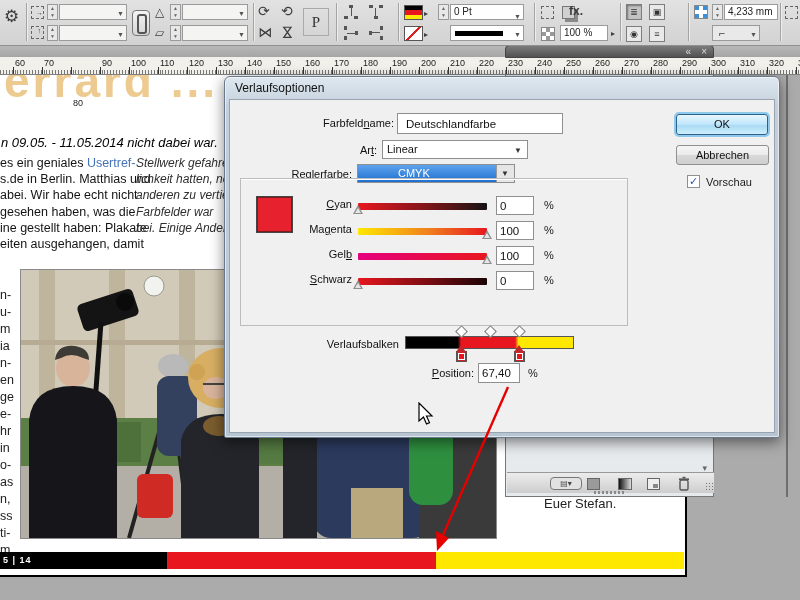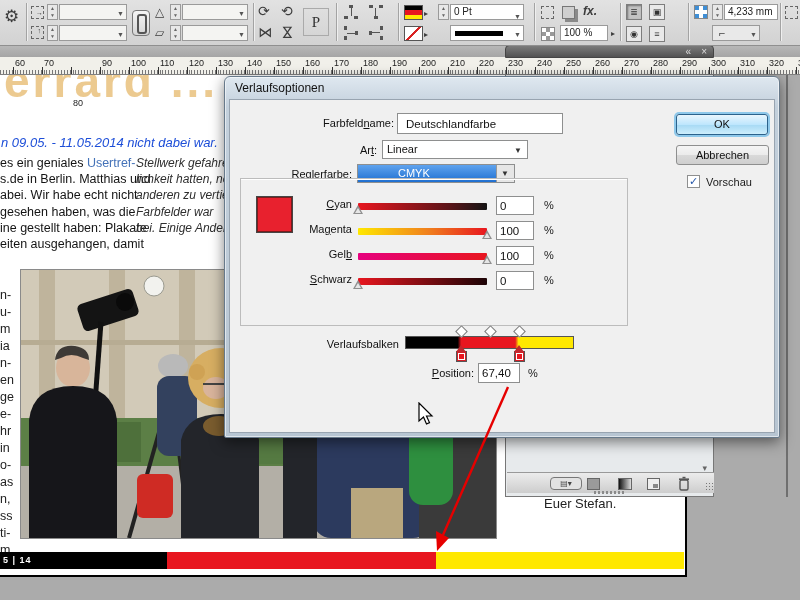--- a/index.html
+++ b/index.html
@@ -46,21 +46,21 @@
          background-image:repeating-linear-gradient(90deg,#777 0 1px,transparent 1px 2.9px);
          background-size:100% 4px;background-position:0 100%;background-repeat:no-repeat;}
   .tick-num{position:absolute;top:1px;font-size:9px;color:#222;}
   .tick-major{position:absolute;bottom:0;width:1px;height:7px;background:#333;}
   #app-edge{position:absolute;left:786px;top:57px;width:2px;height:440px;background:#6f6f6f;z-index:3;}
   
   #page{position:absolute;left:0;top:75px;width:685px;height:500px;background:#fff;z-index:1;
         border-right:2px solid #000;border-bottom:2px solid #000;box-sizing:content-box;}
   #heading{position:absolute;left:4px;top:-17px;font-size:46px;line-height:46px;letter-spacing:3px;
            color:#ecca90;white-space:nowrap;font-weight:bold;}
-  #dateline{position:absolute;left:1px;top:60px;font-size:13px;font-style:italic;color:#1d4ed8;white-space:nowrap;}
+  #dateline{position:absolute;left:1px;top:60px;font-size:13px;font-style:italic;color:#000000;white-space:nowrap;}
   #col1{position:absolute;left:0;top:80px;width:129px;font-size:12.5px;line-height:16.2px;color:#141414;white-space:nowrap;}
   #col1 .link{color:#4472b8;}
   #col2{position:absolute;left:136px;top:80px;width:160px;font-size:12px;line-height:16.2px;
         font-style:italic;color:#2e2e2e;white-space:nowrap;}
   #margin-fragments{position:absolute;left:0;top:212px;width:17px;font-size:12.5px;line-height:17px;color:#222;}
   #photo{position:absolute;left:20px;top:194px;width:475px;height:268px;border:1px solid #8a8a8a;}
   #signoff{position:absolute;left:544px;top:421px;font-size:13px;color:#222;}
   #sel-handle{position:absolute;left:646px;top:456px;width:8px;height:8px;background:#4f7fb5;z-index:6;}
   #stripe{position:absolute;left:0;top:477px;width:684px;height:17px;}
   #page-ind{position:absolute;left:3px;top:3px;font-size:9px;font-weight:bold;color:#fff;letter-spacing:1px;}
@@ -353,21 +353,21 @@
     <span class="tb-icon" style="left:424px;top:28px;font-size:8px">▸</span>
     <div class="tb-step" style="left:438px;top:4px"><span>▲</span><br><span>▼</span></div>
     <div class="tb-field" style="left:450px;top:4px;width:74px;height:16px"><span>0 Pt</span><span class="tb-dd-arrow">▼</span></div>
     <div class="tb-box" style="left:450px;top:25px;width:74px;height:16px;background:#fff">
         <div style="position:absolute;left:4px;top:5px;width:48px;height:5px;background:#000"></div>
         <span class="tb-dd-arrow">▼</span>
       </div>
     <div class="tb-sep" style="left:534px"></div>
     <div class="dashed-sq" style="left:541px;top:6px"></div>
     <div class="shadow-sq" style="left:562px;top:6px"></div>
-    <span class="tb-icon" style="left:583px;top:4px;font-style:italic;font-weight:bold">fx.</span>
+    <span class="tb-icon" style="left:569px;top:4px;font-weight:bold">fx.</span>
     <div class="checker" style="left:541px;top:27px"></div>
     <div class="tb-field" style="left:560px;top:25px;width:48px;height:16px"><span>100 %</span></div>
     <span class="tb-icon" style="left:611px;top:27px;font-size:8px">▸</span>
     <div class="tb-sep" style="left:620px"></div>
     <div class="wrap-ic pressed" style="left:626px;top:4px"><span>≣</span></div>
     <div class="wrap-ic" style="left:649px;top:4px"><span>▣</span></div>
     <div class="wrap-ic" style="left:626px;top:26px"><span>◉</span></div>
     <div class="wrap-ic" style="left:649px;top:26px"><span>≡</span></div>
     <div class="tb-sep" style="left:688px"></div>
     <div class="corner-ic" style="left:694px;top:5px"></div>

